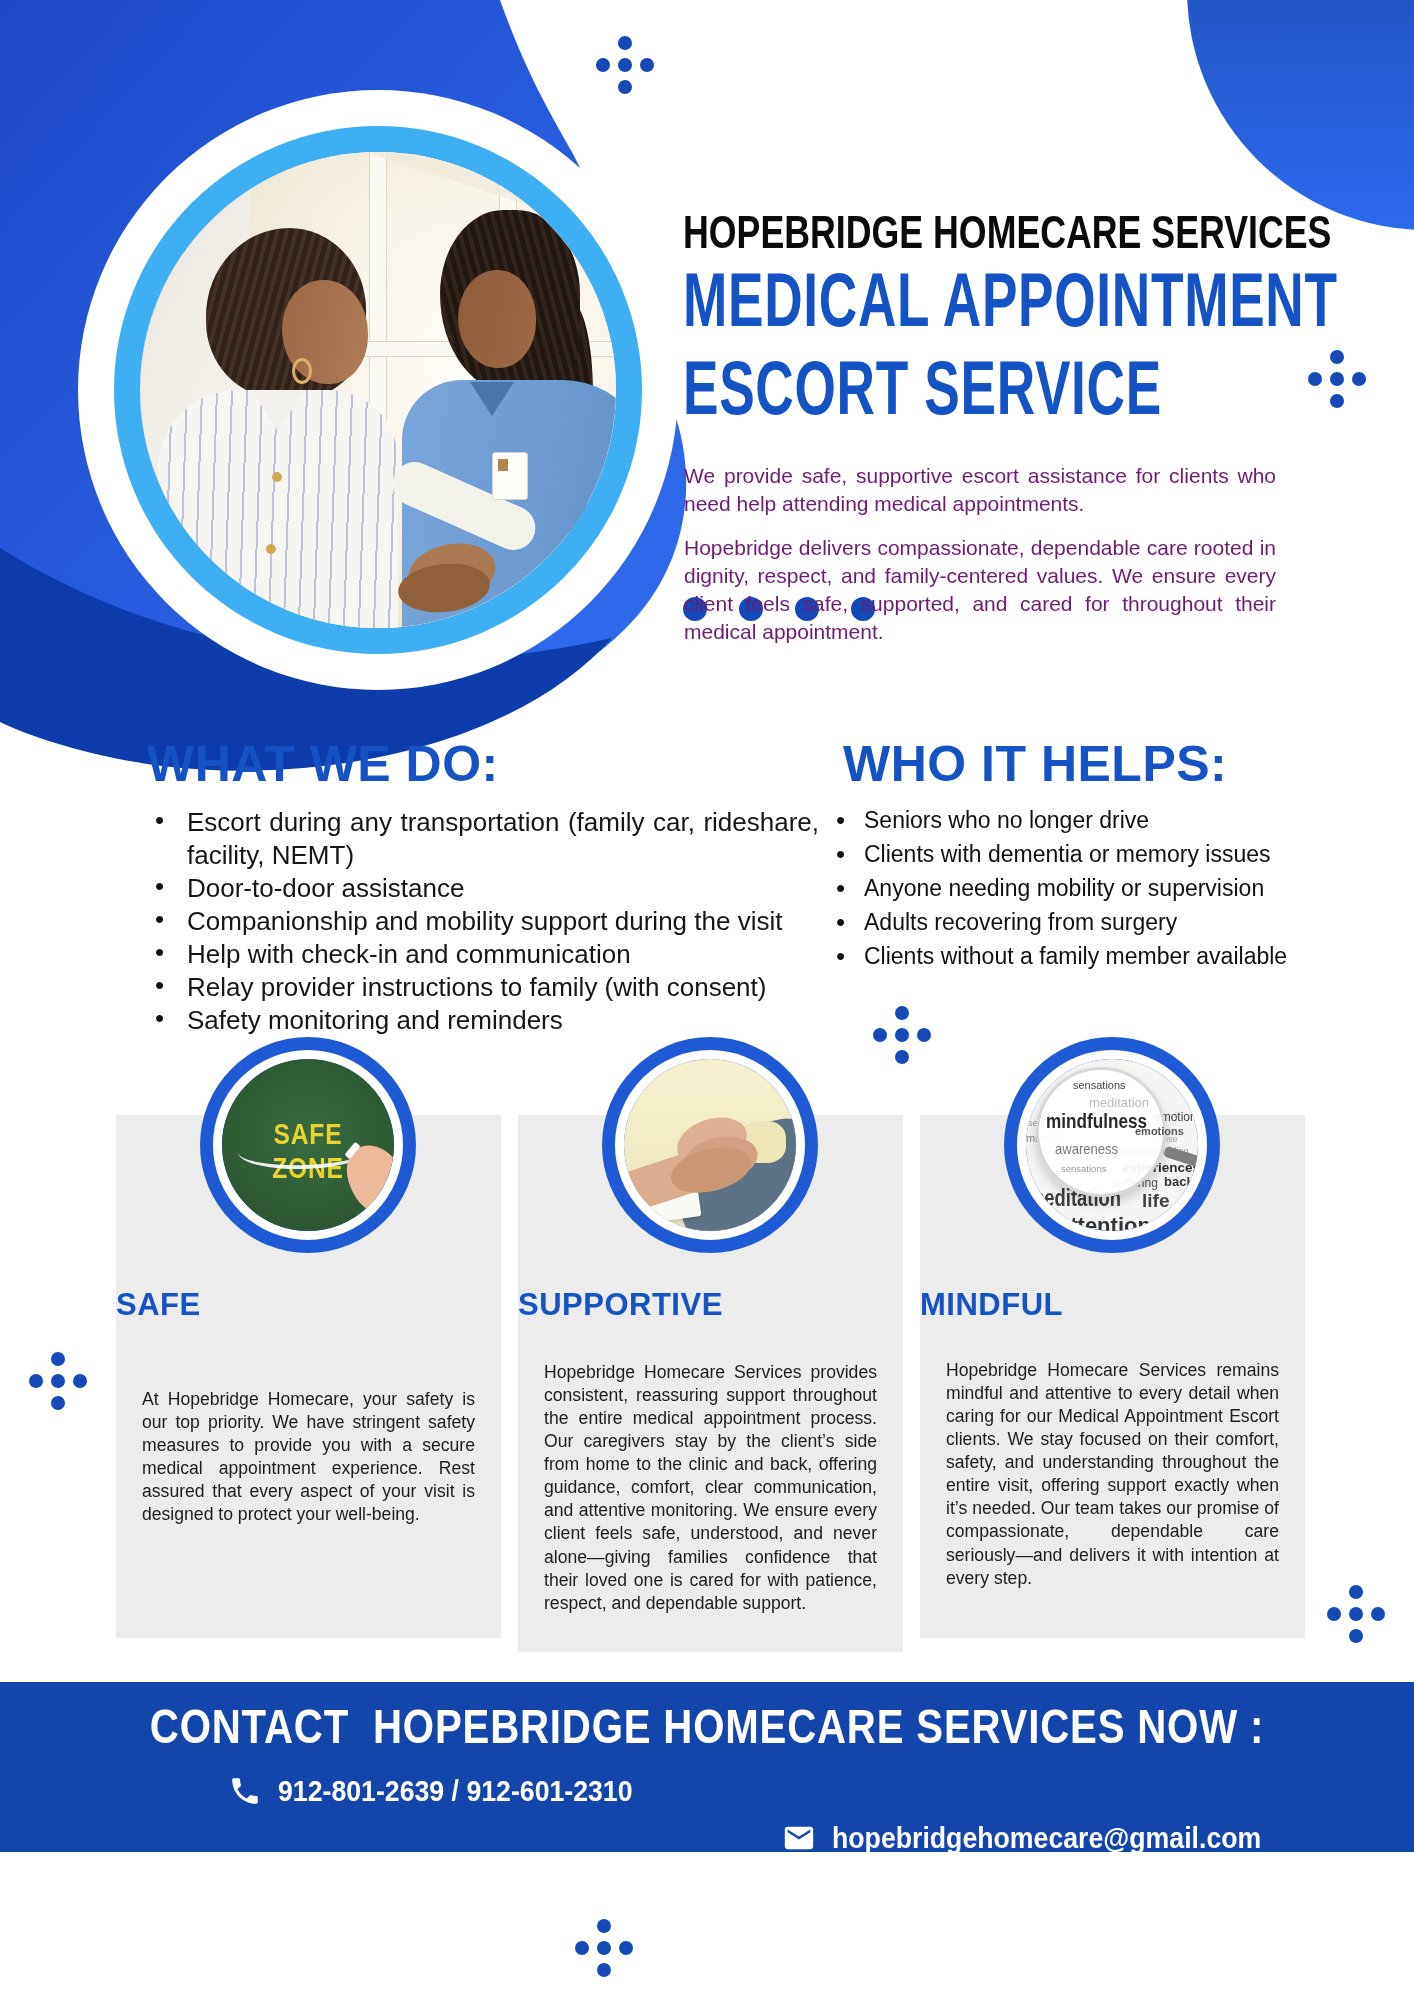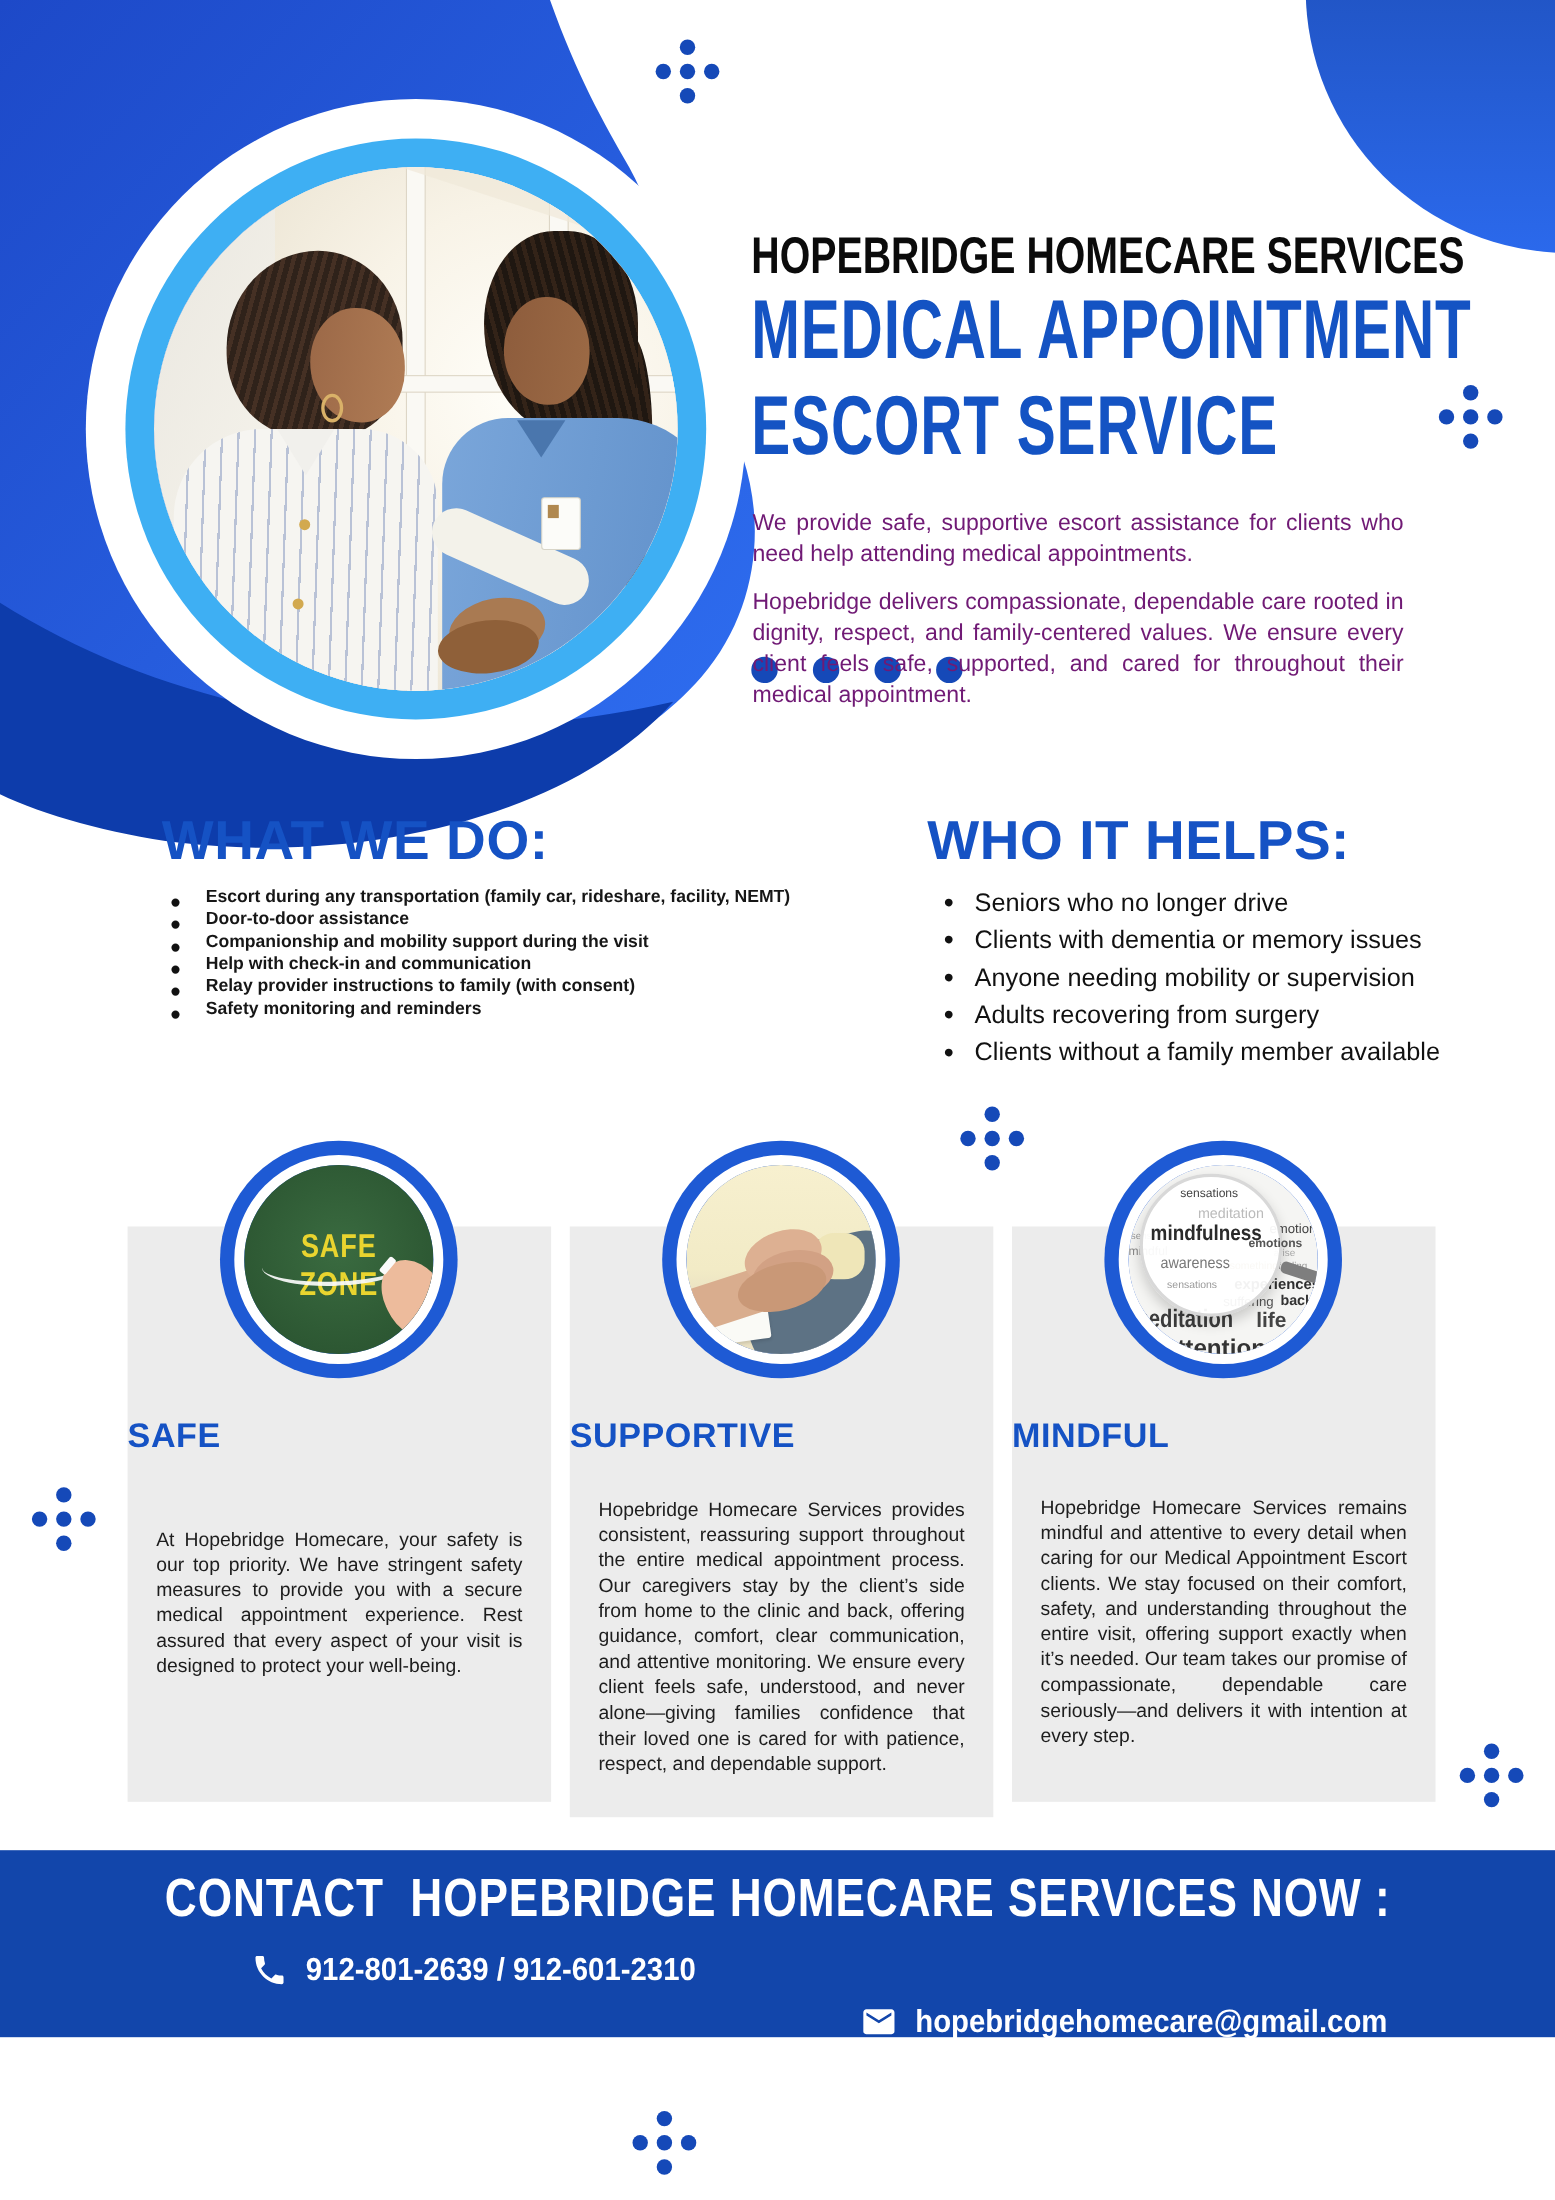--- a/index.html
+++ b/index.html
@@ -70,23 +70,23 @@
   .intro{left:684px;width:592px;font-size:21px;line-height:1.33;text-align:justify;color:#701a75;}
   .intro1{top:441px;}
   .intro2{top:513px;}
 
   
   .sec-h{font-size:50px;font-weight:800;color:#1552c4;letter-spacing:.5px;white-space:nowrap;}
   .h-wwd{left:147px;top:735px;}
   .h-wih{left:843px;top:735px;}
   ul.flist{margin:0;padding:0;list-style:none;}
   .wwd-list{left:147px;top:806px;width:672px;}
-  .wwd-list li{position:relative;padding-left:40px;font-size:16px;line-height:1.27;
-               text-align:justify;color:#161616;font-weight:bold;}
-  .wih-list{left:850px;top:806px;width:548px;}
+  .wwd-list li{position:relative;padding-left:40px;font-size:26px;line-height:1.27;
+               text-align:justify;color:#161616;}
+  .wih-list{left:828px;top:806px;width:548px;}
   .wih-list li{position:relative;padding-left:36px;font-size:23px;line-height:1.3;
                margin-bottom:4px;color:#111;}
   ul.flist li::before{content:"\2022";position:absolute;left:8px;top:-2px;font-size:26px;color:#111;}
 
   
   .card{position:absolute;top:1115px;width:385px;background:#ececec;}
   .card1{left:116px;height:523px;}
   .card2{left:518px;height:537px;}
   .card3{left:920px;height:523px;}
   .card-title{position:absolute;left:0;width:100%;top:172px;text-align:left;font-size:31px;

